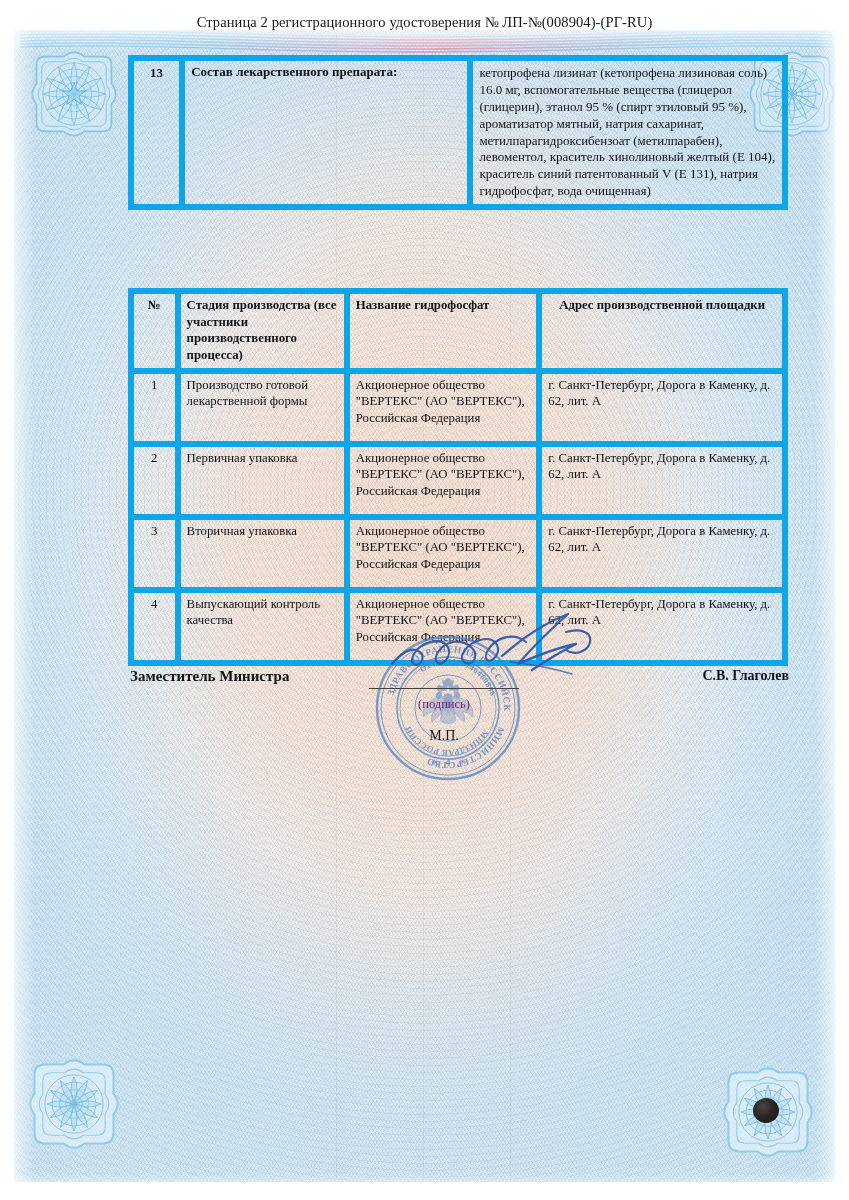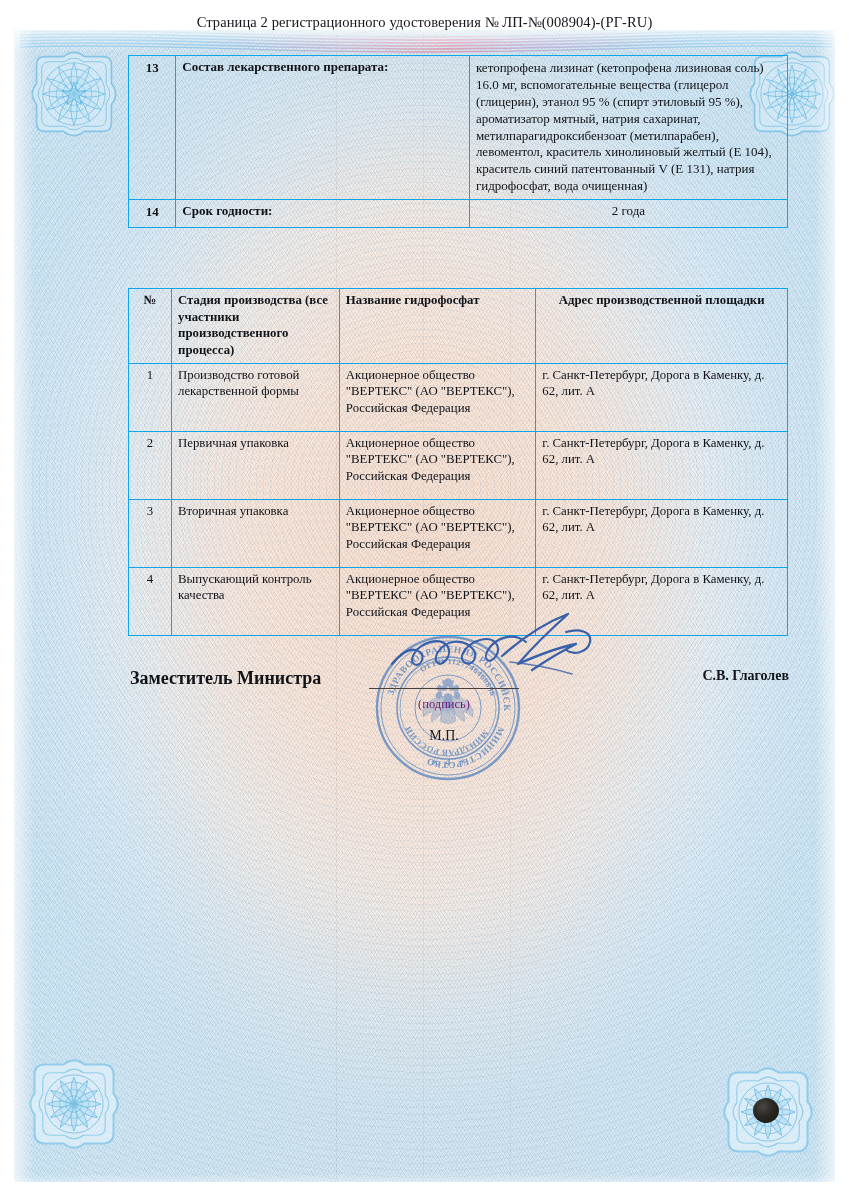--- a/index.html
+++ b/index.html
@@ -114,21 +114,21 @@
   }
 
   
   .doc-table {
     position: absolute;
     border-collapse: collapse;
     font-size: 13px;
     color: #111318;
   }
   .doc-table td {
-    border: 1px solid #0ea5e9;
+    border: 6px solid #0ea5e9;
     vertical-align: top;
     padding: 3px 6px 4px 6px;
     line-height: 1.30;
     background: transparent;
   }
 
   
   #table-specs { left: 128px; top: 55px; width: 660px; }
   #table-specs .c-num  { width: 36px;  text-align: center; font-weight: bold; padding-top: 4px; }
   #table-specs .c-lbl  { width: 295px; font-weight: bold; }
@@ -163,21 +163,21 @@
   
   .sign-row {
     position: absolute;
     left: 0; top: 668px;
     width: 849px;
     height: 30px;
   }
   .sign-title {
     position: absolute;
     left: 130px; top: 0;
-    font-size: 18px;
+    font-size: 15px;
     font-weight: bold;
     color: #111318;
   }
   .sign-name {
     position: absolute;
     right: 60px; top: 0;
     font-size: 14px;
     font-weight: bold;
     color: #111318;
   }
@@ -382,25 +382,20 @@
   <div class="paper-vignette"></div>
 
   <div class="page-header">Страница 2 регистрационного удостоверения № ЛП-№(008904)-(РГ-RU)</div>
 
   <table id="table-specs" class="doc-table">
     <tbody>
       <tr class="r-comp">
         <td class="c-num">13</td>
         <td class="c-lbl">Состав лекарственного препарата:</td>
         <td class="c-val">кетопрофена лизинат (кетопрофена лизиновая соль) 16.0 мг, вспомогательные вещества (глицерол (глицерин), этанол 95 % (спирт этиловый 95 %), ароматизатор мятный, натрия сахаринат, метилпарагидроксибензоат (метилпарабен), левоментол, краситель хинолиновый желтый (Е 104), краситель синий патентованный V (Е 131), натрия гидрофосфат, вода очищенная)</td>
-      </tr>
-      <tr class="r-shelf">
-        <td class="c-num">14</td>
-        <td class="c-lbl">Срок годности:</td>
-        <td class="c-val">2 года</td>
       </tr>
     </tbody>
   </table>
 
 
   <table id="table-sites" class="doc-table">
     <tbody>
       <tr class="h">
         <td class="c-no">№</td>
         <td class="c-stage">Стадия производства (все участники производственного процесса)</td>

